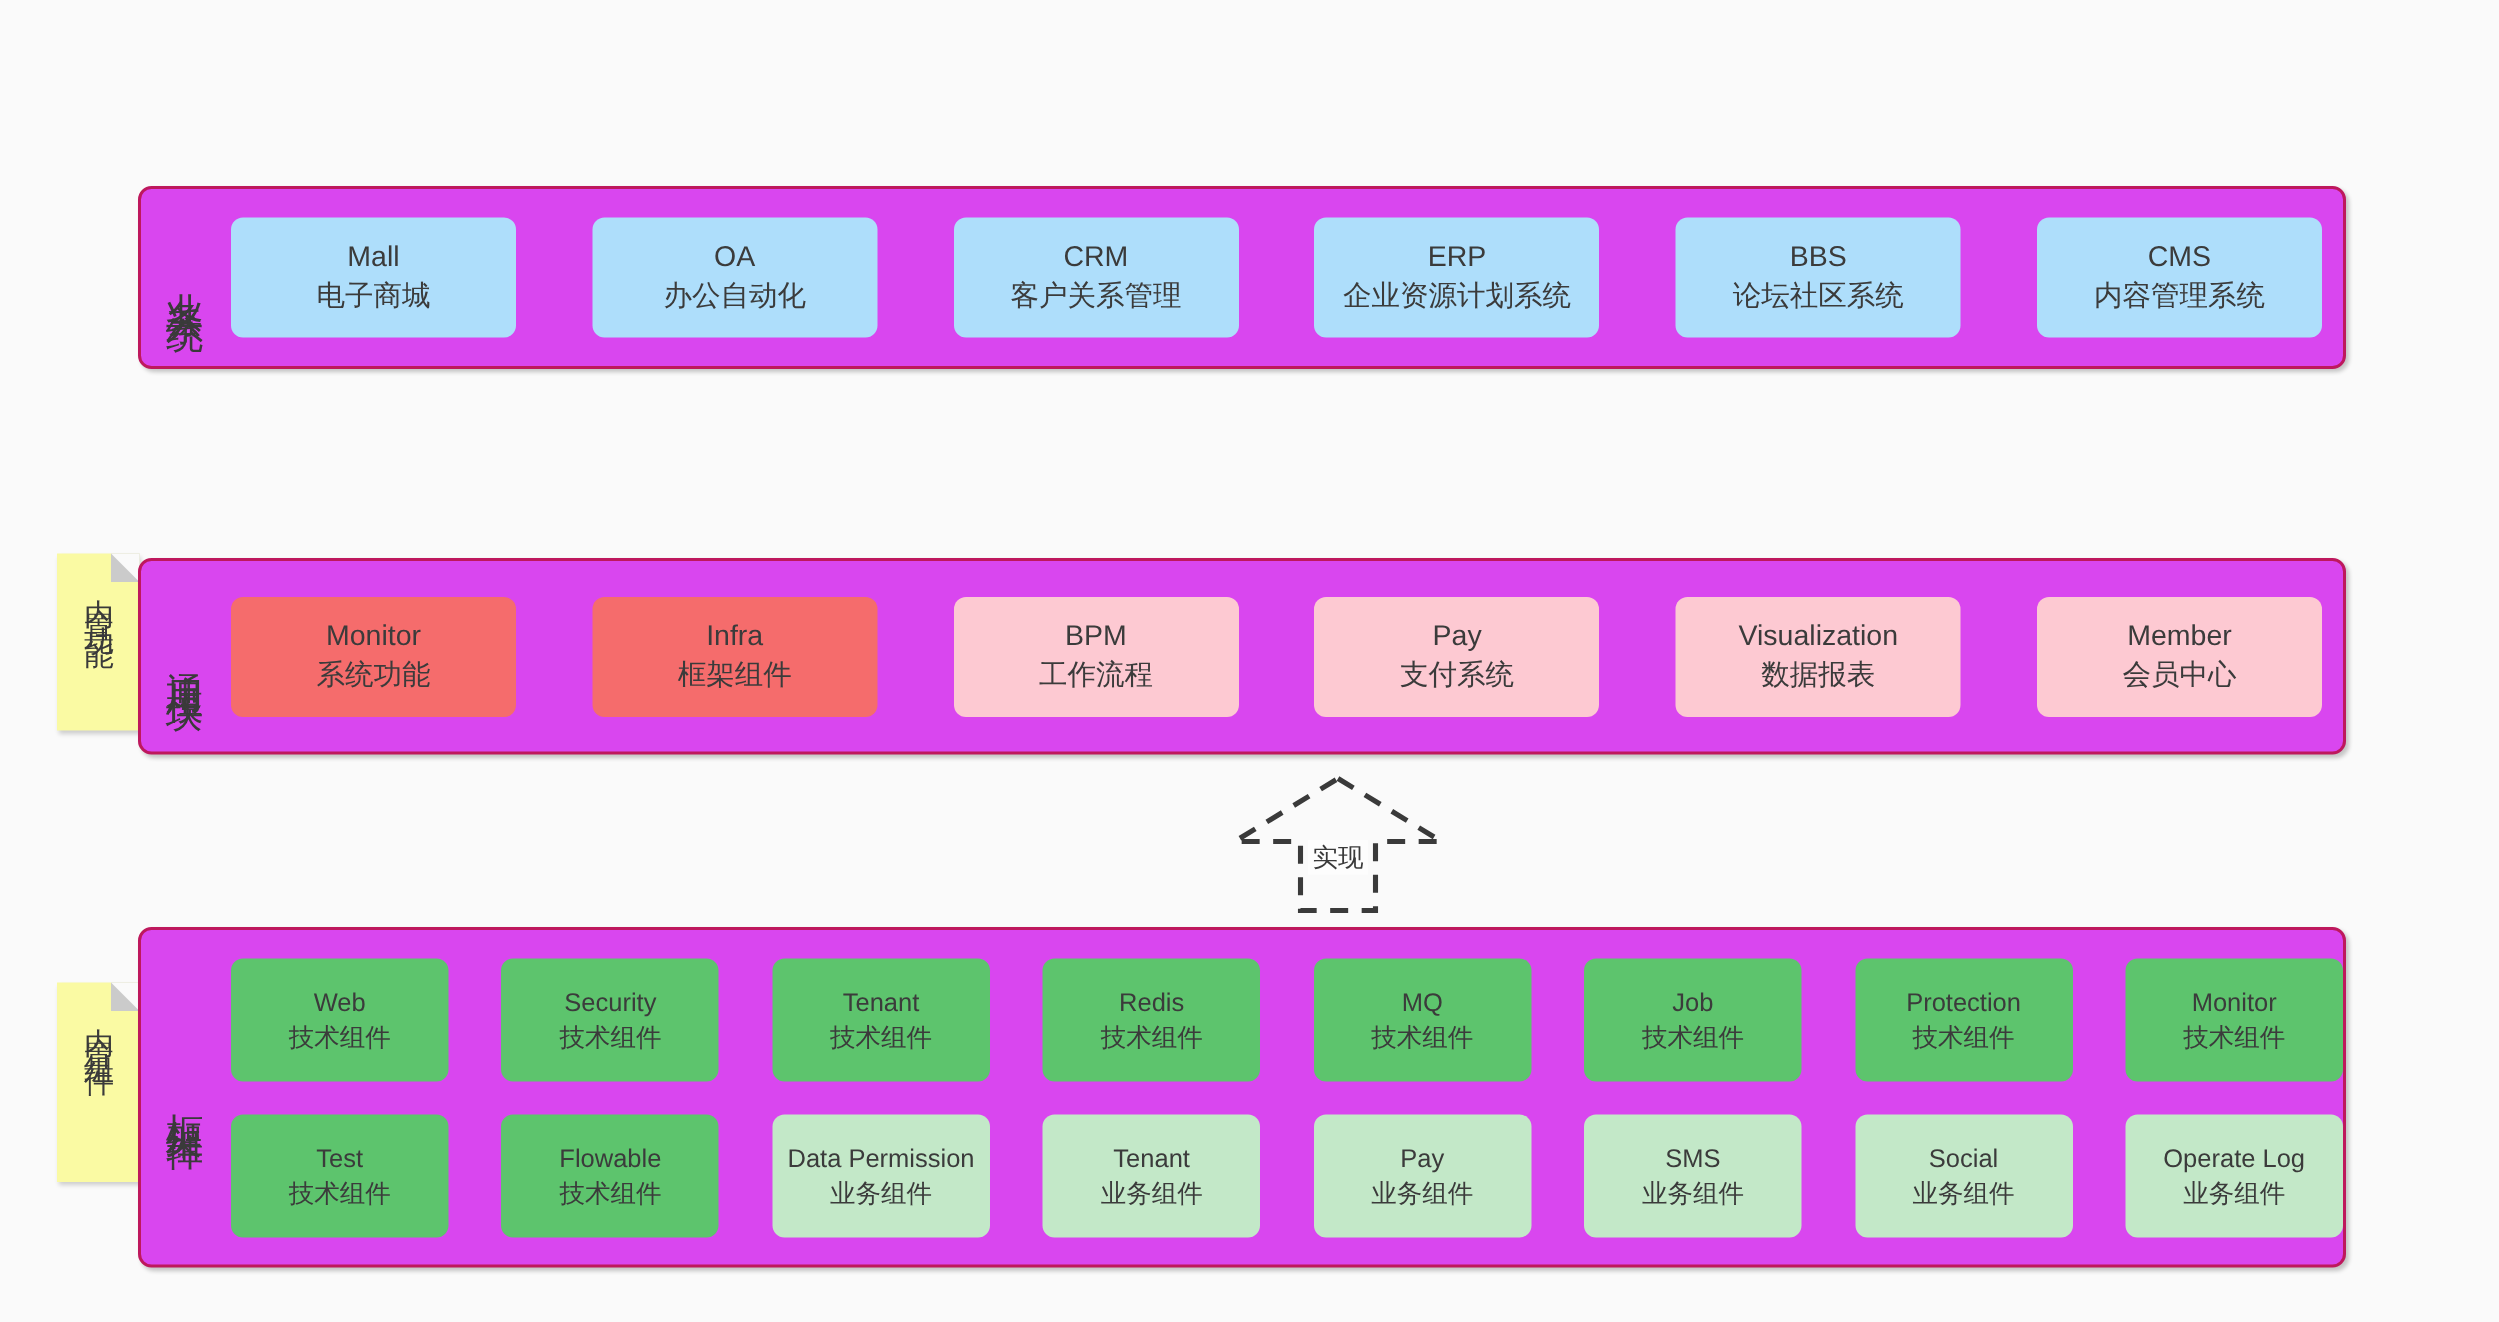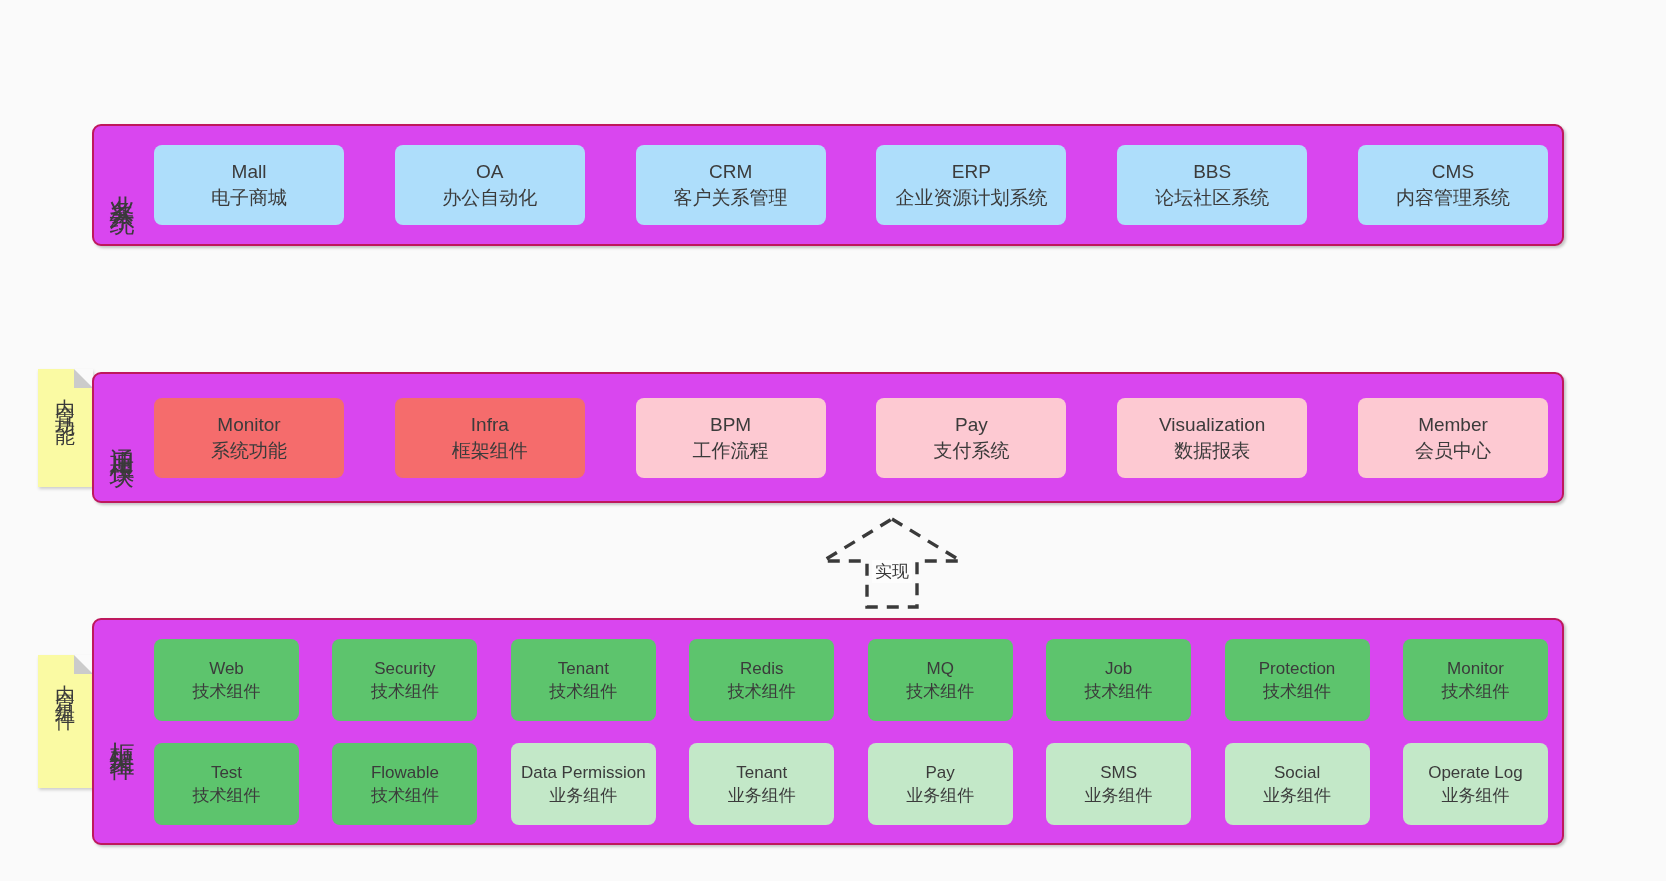--- a/index.html
+++ b/index.html
@@ -16,21 +16,21 @@
   }
   .layer1{top:124px;height:122px;}
   .layer2{top:372px;height:131px;}
   .layer3{top:618px;height:227px;}
   .v-label-wrap{width:56px;flex:0 0 56px;display:flex;align-items:center;justify-content:center;}
   .v-label{
     writing-mode:vertical-lr;text-orientation:upright;
     font-size:25px;letter-spacing:5px;color:#3a3a3a;line-height:1;
   }
   .content{flex:1;display:flex;align-items:center;justify-content:space-between;padding:0 14px 0 4px;}
-  .content3{flex:1;display:flex;flex-direction:column;justify-content:center;gap:22px;padding:0 14px 0 4px;}
+  .content3{flex:1;display:flex;flex-direction:column;justify-content:center;gap:22px;padding:0 0 0 4px;}
   .grow{display:flex;justify-content:space-between;}
   
   .box{
     width:190px;height:80px;border-radius:8px;background:#aedefb;
     display:flex;flex-direction:column;align-items:center;justify-content:center;
     text-align:center;font-size:19px;line-height:26px;
   }
   .box.red{background:#f56c6c;}
   .box.pink{background:#fdc9d2;}
   .gbox{

